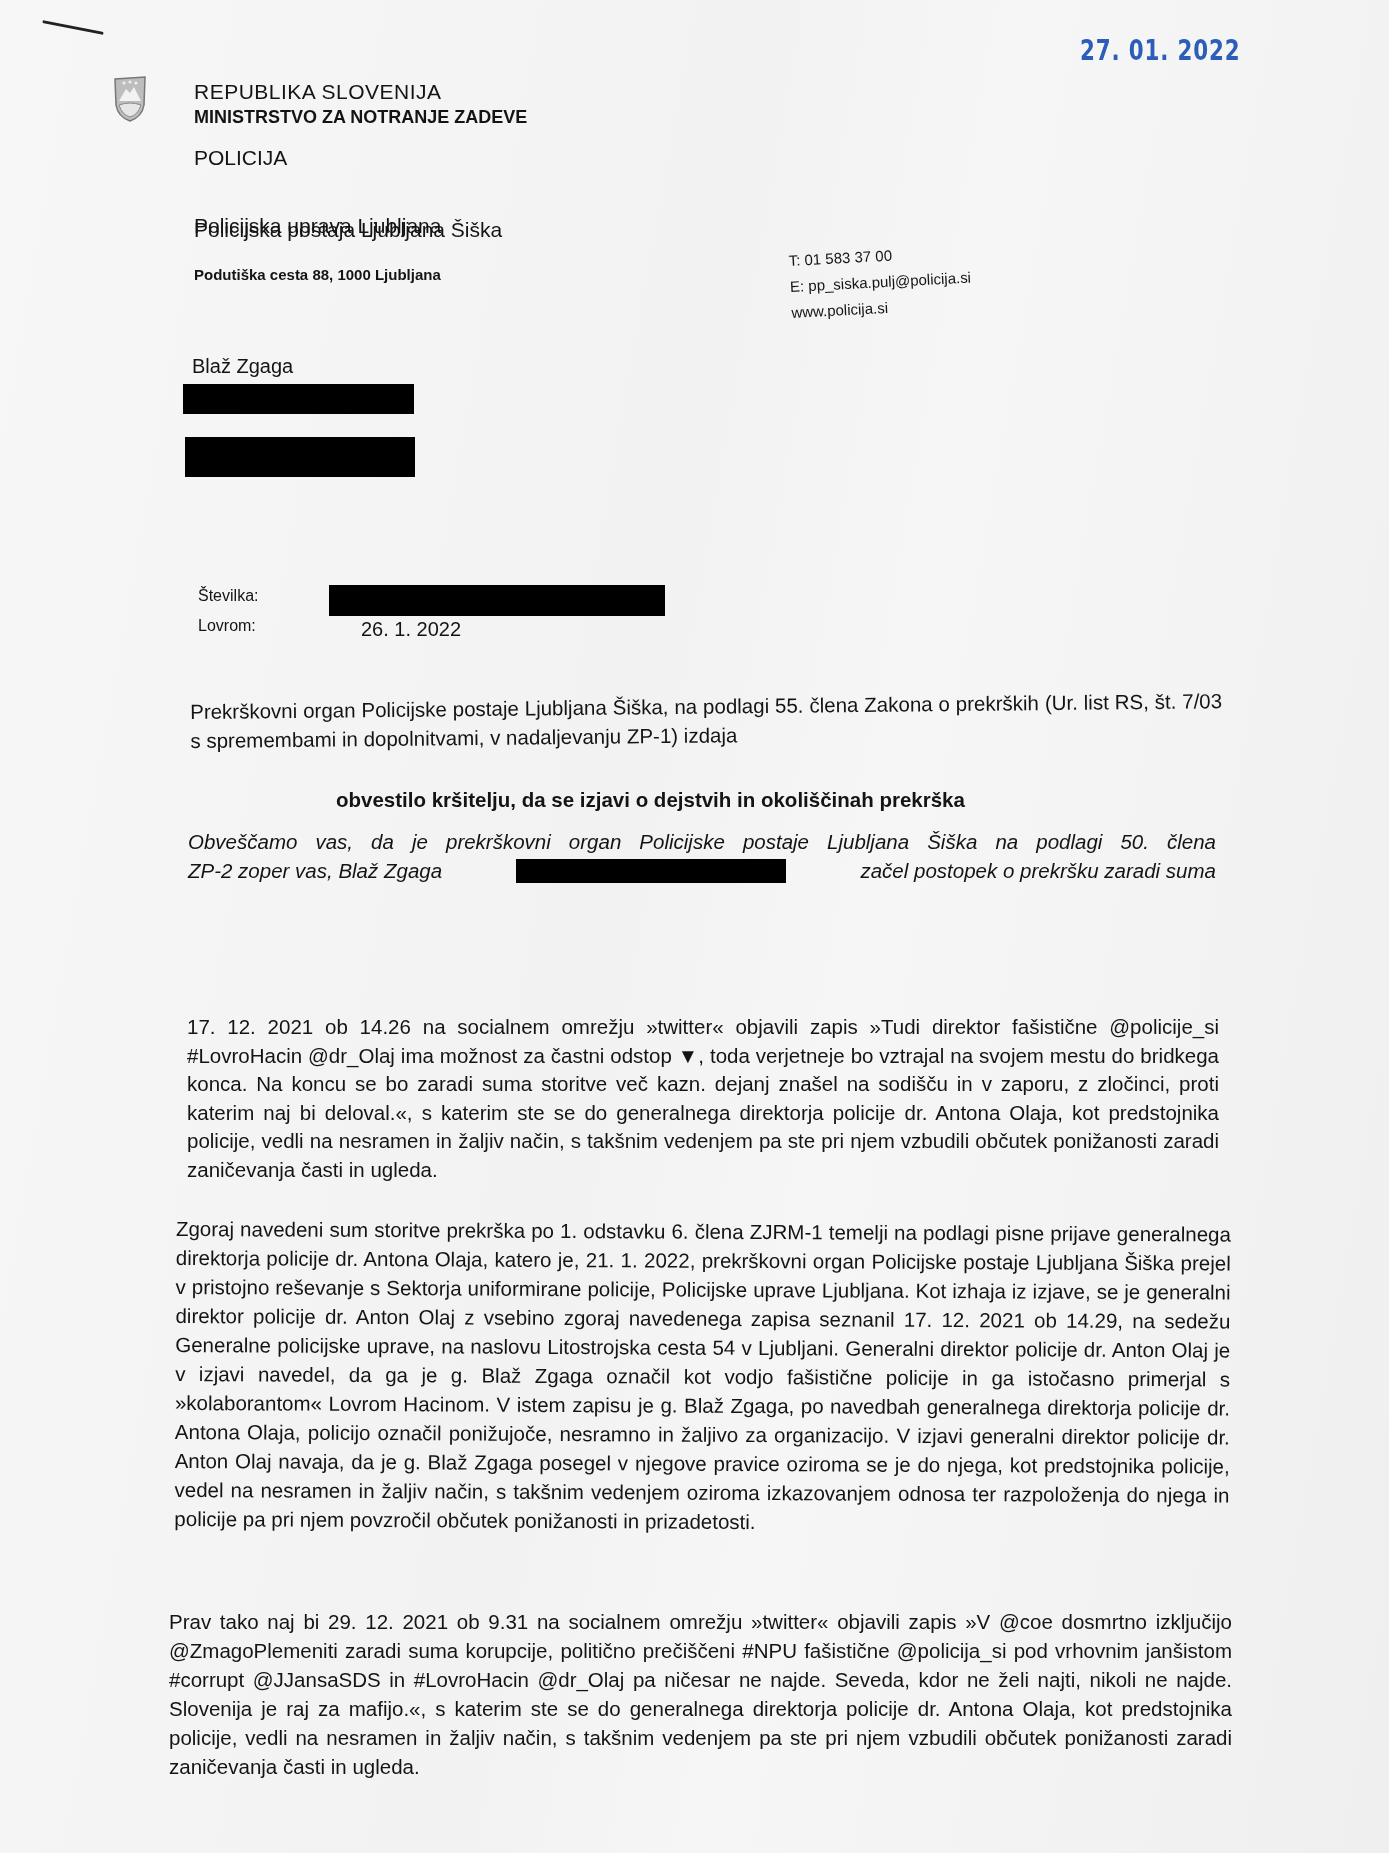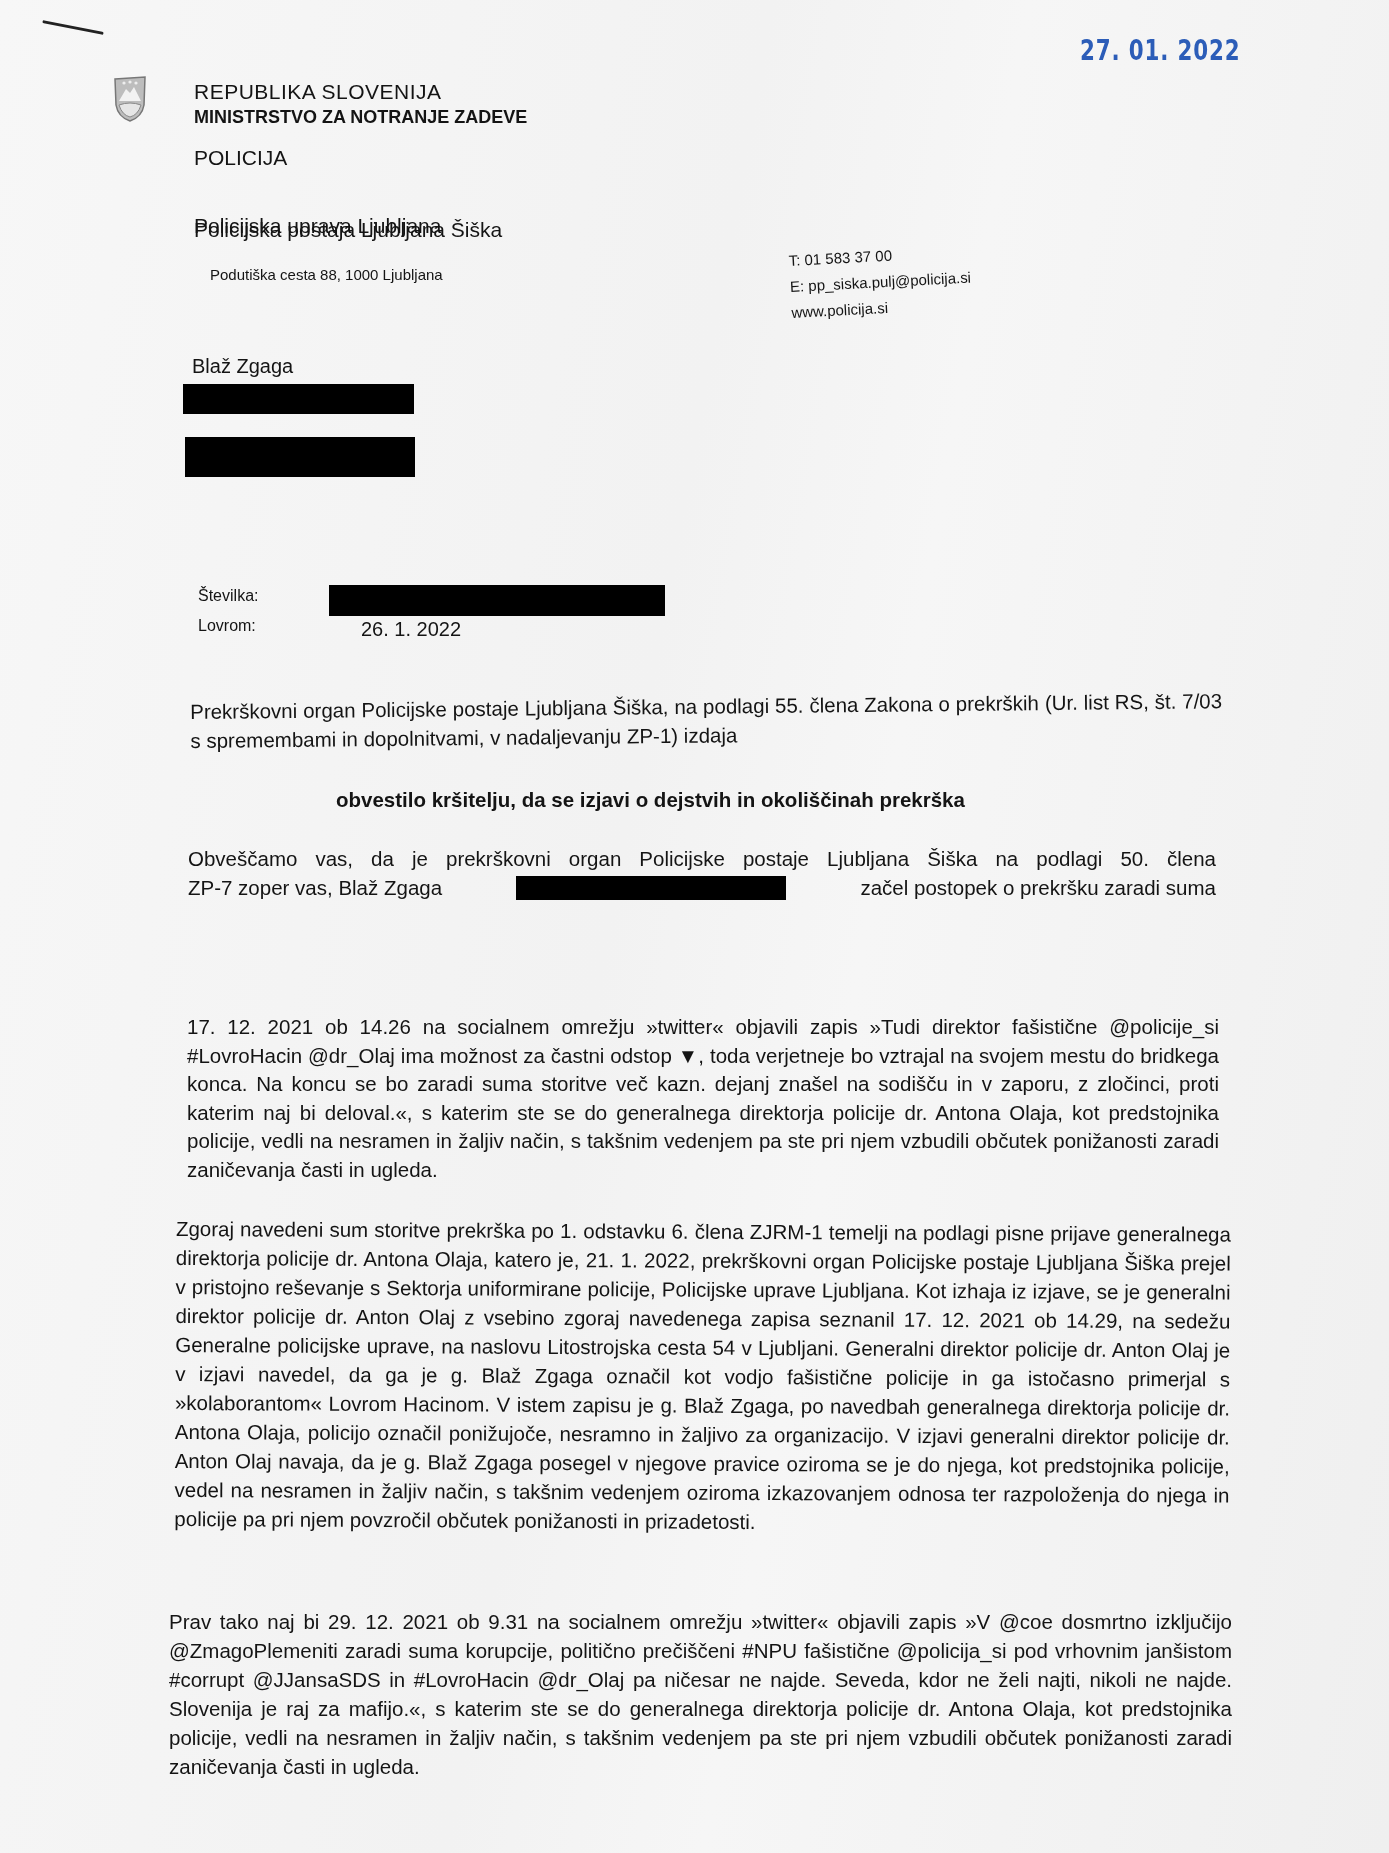--- a/index.html
+++ b/index.html
@@ -26,21 +26,21 @@
     }
     .coat {
       position: absolute; left: 112px; top: 75px; width: 36px; height: 48px;
     }
     .hdr { position: absolute; left: 194px; font-size: 21px; line-height: 1.1; }
     .hdr.rep { top: 80px; letter-spacing: 0.5px; }
     .hdr.min { top: 108px; font-weight: bold; font-size: 18px; }
     .hdr.pol { top: 146px; }
     .hdr.pu  { top: 191px; margin-top: 23px; }
     .hdr.pp  { top: 218px; }
-    .hdr.addr { top: 267px; font-size: 15px; font-weight: normal; margin-left: 16px; }
+    .hdr.addr { top: 267px; font-size: 15px; font-weight: bold; }
     .contact {
       position: absolute; left: 788px; top: 248px; font-size: 15px; line-height: 26px;
       transform: rotate(-3deg); transform-origin: left top;
     }
     .recipient { position: absolute; left: 192px; top: 355px; font-size: 20px; }
     .redact { position: absolute; background: #000; }
     .meta-label { position: absolute; left: 198px; font-size: 16px; text-align: right; }
     .meta-value { position: absolute; left: 361px; font-size: 20px; }
     .para {
       position: absolute; font-size: 20.5px; line-height: 28.6px; text-align: justify;
@@ -84,24 +84,24 @@
 
   <div class="meta-label" style="top:587px;">Številka:</div>
   <div class="redact" style="left:329px;top:585px;width:336px;height:31px;"></div>
   <div class="meta-label" style="top:617px;">Lovrom:</div>
   <div class="meta-value" style="top:618px;">26. 1. 2022</div>
 
   <div class="para" style="left:190px;top:698px;width:1032px;transform:rotate(-0.6deg);transform-origin:left top;">Prekrškovni organ Policijske postaje Ljubljana Šiška, na podlagi 55. člena Zakona o prekrških (Ur. list RS, št. 7/03 s spremembami in dopolnitvami, v nadaljevanju ZP-1) izdaja</div>
 
   <div class="title">obvestilo kršitelju, da se izjavi o dejstvih in okoliščinah prekrška</div>
 
-  <div class="para" style="left:188px;top:845px;width:1028px;">
+  <div class="para" style="left:188px;top:828px;width:1028px;font-style:italic;">
     <div style="text-align:justify;text-align-last:justify;">Obveščamo vas, da je prekrškovni organ Policijske postaje Ljubljana Šiška na podlagi 50. člena</div>
     <div style="display:flex;justify-content:space-between;align-items:center;">
-      <span>ZP-7 zoper vas, Blaž Zgaga</span>
+      <span>ZP-2 zoper vas, Blaž Zgaga</span>
       <span class="redact" style="position:static;display:inline-block;width:270px;height:24px;"></span>
       <span>začel postopek o prekršku zaradi suma</span>
     </div>
   </div>
 
   <div class="para" style="left:187px;top:1013px;width:1032px;">17. 12. 2021 ob 14.26 na socialnem omrežju »twitter« objavili zapis »Tudi direktor fašistične @policije_si #LovroHacin @dr_Olaj ima možnost za častni odstop ▼, toda verjetneje bo vztrajal na svojem mestu do bridkega konca. Na koncu se bo zaradi suma storitve več kazn. dejanj znašel na sodišču in v zaporu, z zločinci, proti katerim naj bi deloval.«, s katerim ste se do generalnega direktorja policije dr. Antona Olaja, kot predstojnika policije, vedli na nesramen in žaljiv način, s takšnim vedenjem pa ste pri njem vzbudili občutek ponižanosti zaradi zaničevanja časti in ugleda.</div>
 
   <div class="para" style="left:176px;top:1214px;width:1055px;line-height:29px;transform:rotate(0.3deg);transform-origin:left top;">Zgoraj navedeni sum storitve prekrška po 1. odstavku 6. člena ZJRM-1 temelji na podlagi pisne prijave generalnega direktorja policije dr. Antona Olaja, katero je, 21. 1. 2022, prekrškovni organ Policijske postaje Ljubljana Šiška prejel v pristojno reševanje s Sektorja uniformirane policije, Policijske uprave Ljubljana. Kot izhaja iz izjave, se je generalni direktor policije dr. Anton Olaj z vsebino zgoraj navedenega zapisa seznanil 17. 12. 2021 ob 14.29, na sedežu Generalne policijske uprave, na naslovu Litostrojska cesta 54 v Ljubljani. Generalni direktor policije dr. Anton Olaj je v izjavi navedel, da ga je g. Blaž Zgaga označil kot vodjo fašistične policije in ga istočasno primerjal s »kolaborantom« Lovrom Hacinom. V istem zapisu je g. Blaž Zgaga, po navedbah generalnega direktorja policije dr. Antona Olaja, policijo označil ponižujoče, nesramno in žaljivo za organizacijo. V izjavi generalni direktor policije dr. Anton Olaj navaja, da je g. Blaž Zgaga posegel v njegove pravice oziroma se je do njega, kot predstojnika policije, vedel na nesramen in žaljiv način, s takšnim vedenjem oziroma izkazovanjem odnosa ter razpoloženja do njega in policije pa pri njem povzročil občutek ponižanosti in prizadetosti.</div>
 
   <div class="para" style="left:169px;top:1607px;width:1063px;line-height:29px;">Prav tako naj bi 29. 12. 2021 ob 9.31 na socialnem omrežju »twitter« objavili zapis »V @coe dosmrtno izključijo @ZmagoPlemeniti zaradi suma korupcije, politično prečiščeni #NPU fašistične @policija_si pod vrhovnim janšistom #corrupt @JJansaSDS in #LovroHacin @dr_Olaj pa ničesar ne najde. Seveda, kdor ne želi najti, nikoli ne najde. Slovenija je raj za mafijo.«, s katerim ste se do generalnega direktorja policije dr. Antona Olaja, kot predstojnika policije, vedli na nesramen in žaljiv način, s takšnim vedenjem pa ste pri njem vzbudili občutek ponižanosti zaradi zaničevanja časti in ugleda.</div>

